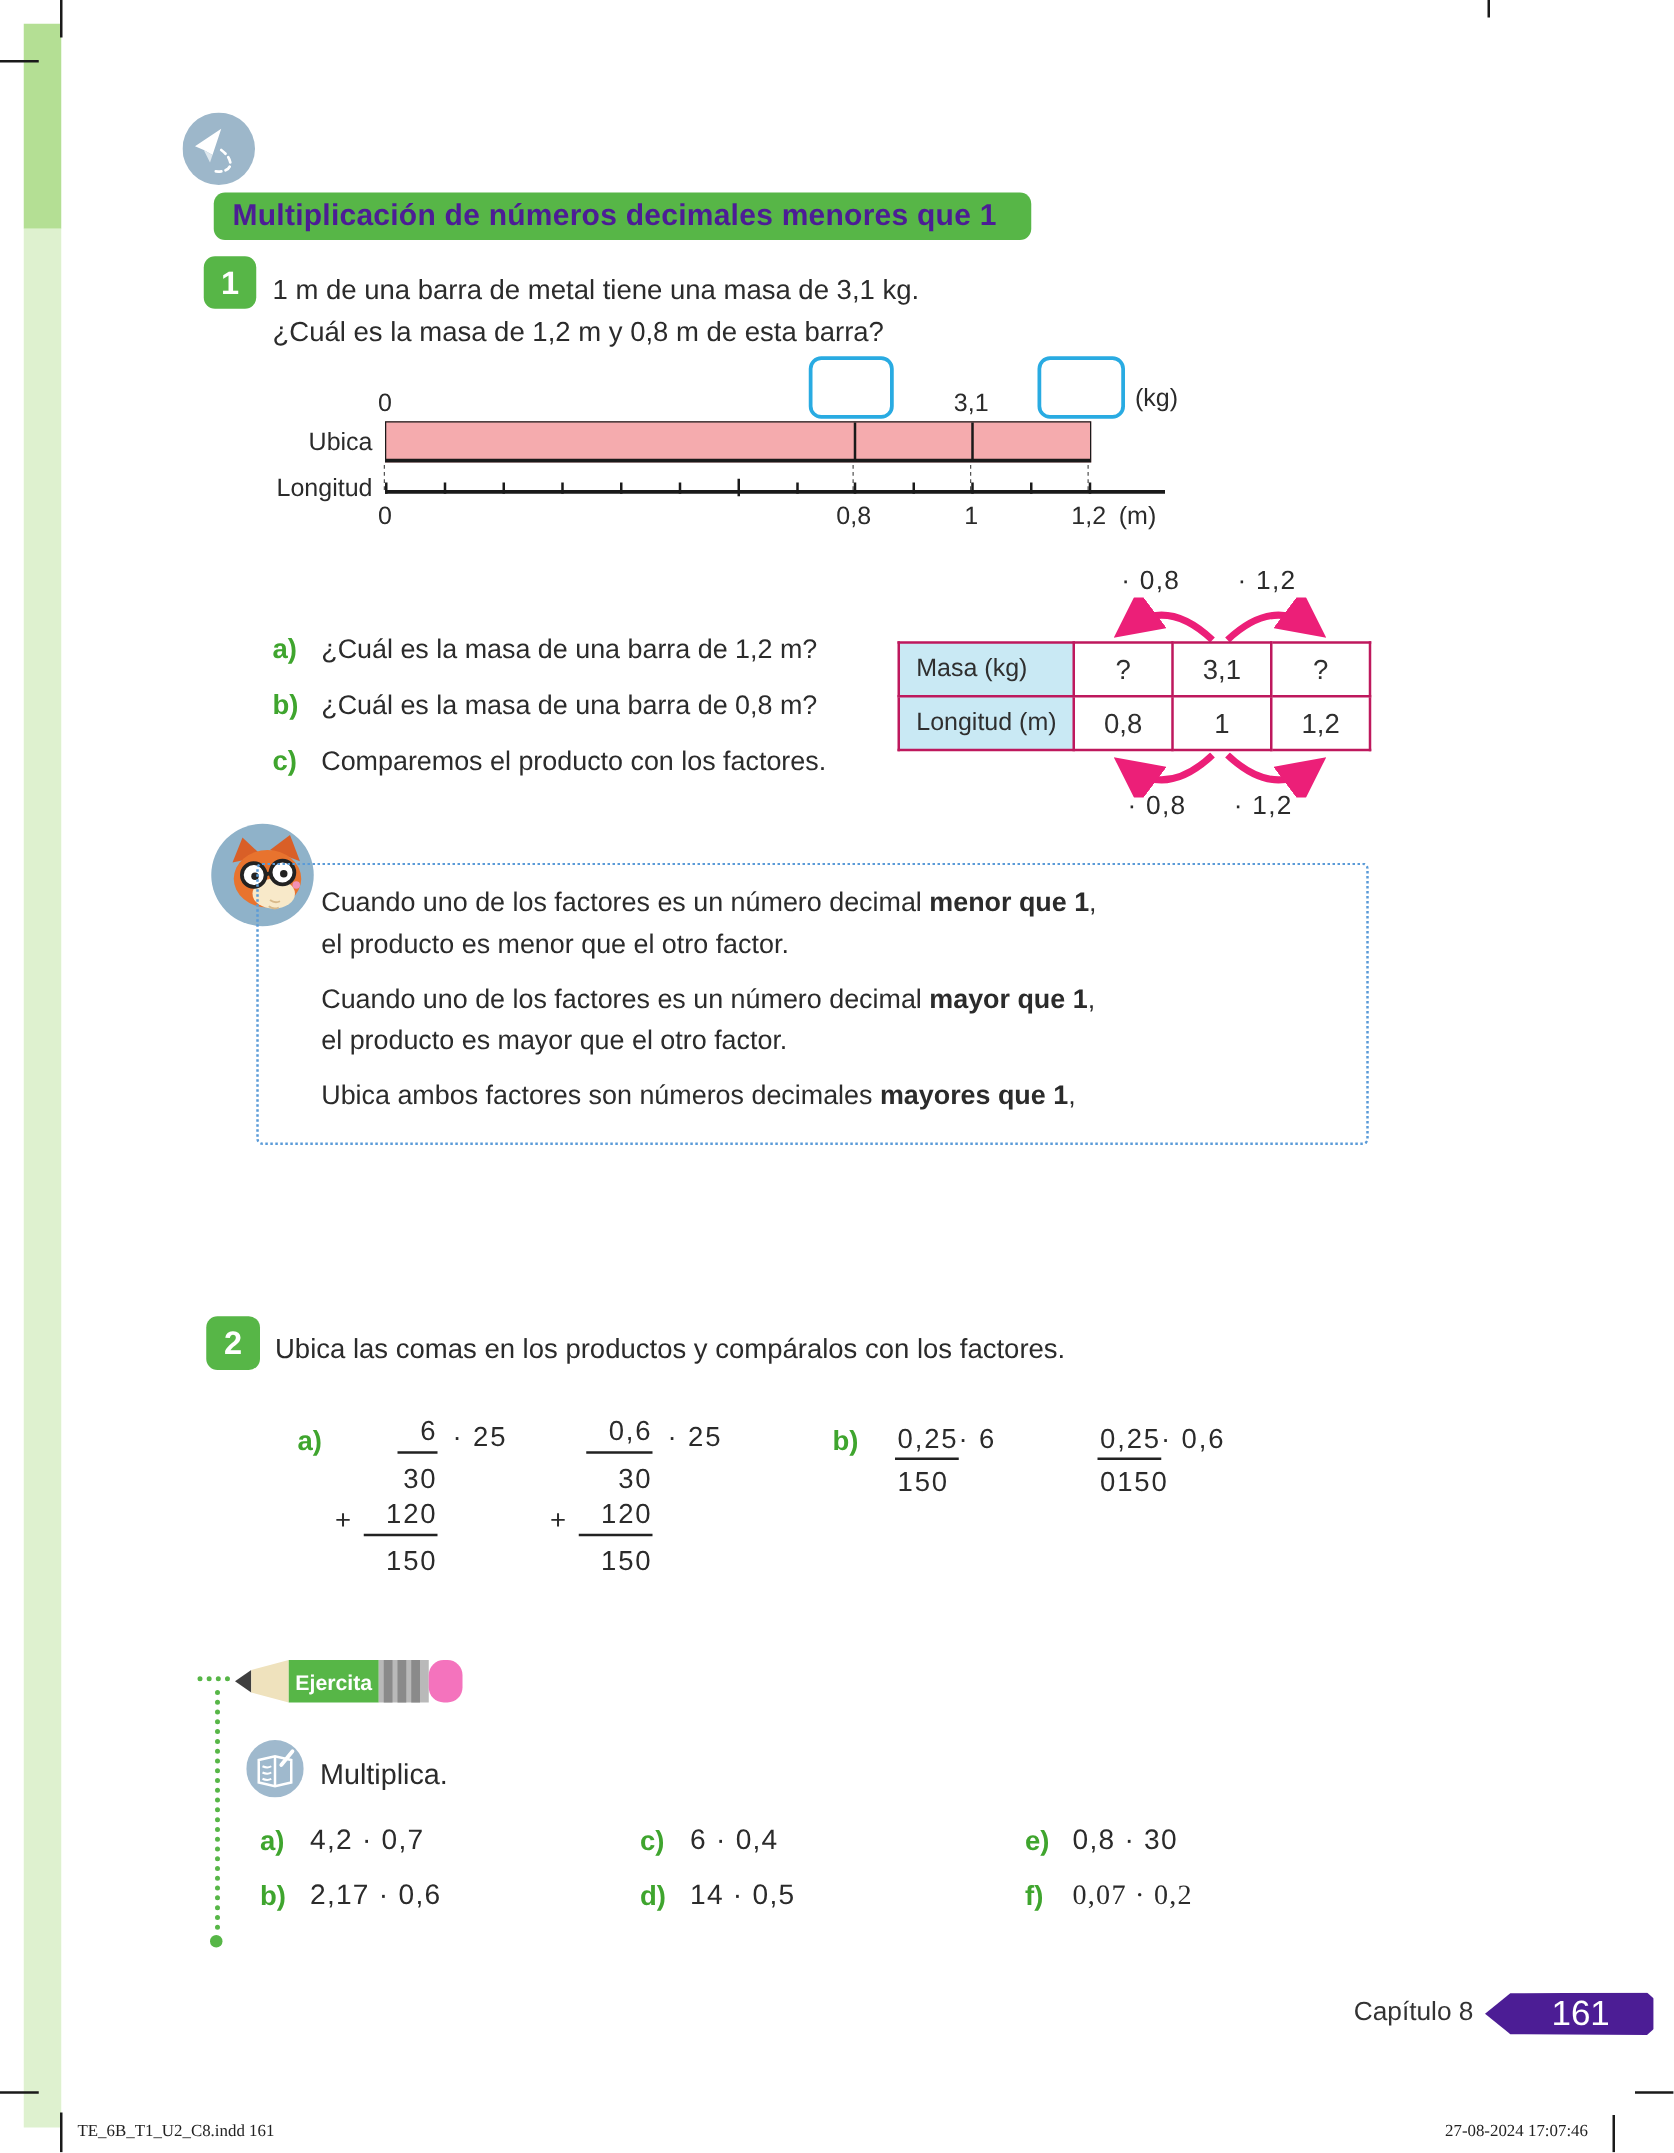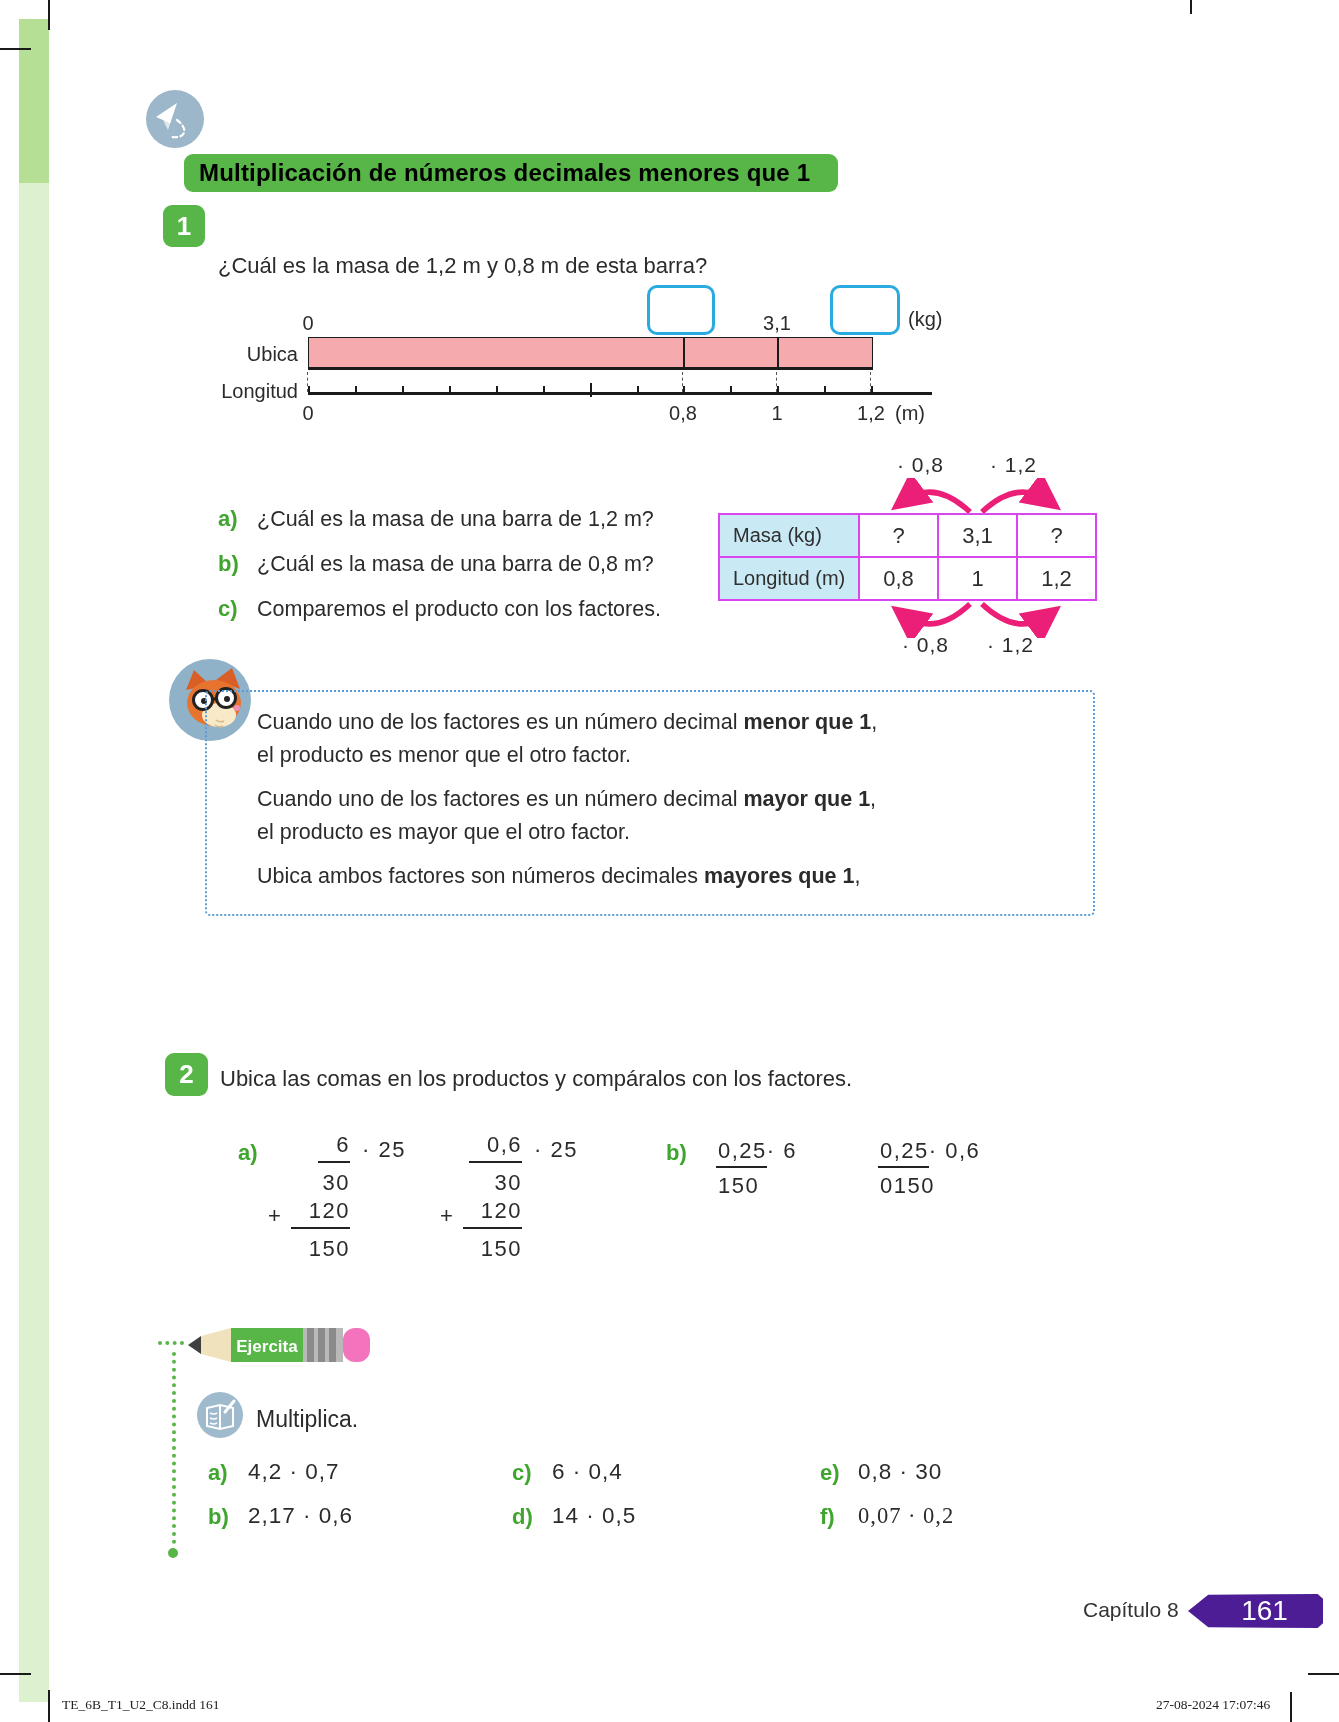--- a/index.html
+++ b/index.html
@@ -6,22 +6,22 @@
   html,body { background:#ffffff; }
   .page {
     position:relative; width:1339px; height:1722px; background:#ffffff;
     font-family:"Liberation Sans","DejaVu Sans",sans-serif; color:#2f2f2f; overflow:hidden;
   }
   .abs { position:absolute; }
   .crop { position:absolute; background:#1a1a1a; }
   .strip-top { position:absolute; left:19px; top:19px; width:30px; height:164px; background:#b4df94; }
   .strip-bottom { position:absolute; left:19px; top:183px; width:30px; height:1519px; background:#def1cf; }
 
-  .title-bar { position:absolute; left:184px; top:154px; width:654px; height:38px;
-    background:#57b647; border-radius:9px; color:#000000; font-size:24px; font-weight:bold;
+  .title-bar { position:absolute; left:171px; top:154px; width:654px; height:38px;
+    background:#57b647; border-radius:9px; color:#4c1d95; font-size:24px; font-weight:bold;
     line-height:38px; padding-left:15px; letter-spacing:.2px; }
   .badge { position:absolute; width:42px; height:42px; background:#57b647; border-radius:9px;
     color:#fff; font-size:26px; font-weight:bold; display:flex; align-items:center; justify-content:center; }
   .ptext { position:absolute; font-size:22px; line-height:34px; color:#2b2b2b; }
 
   
   .bluebox { position:absolute; width:68px; height:50px; border:3px solid #29abe2; border-radius:10px; background:#fff; }
   .bar { position:absolute; left:308px; top:337px; width:565px; height:33px; background:#f5abae;
     border:1.5px solid #1a1a1a; border-bottom:3px solid #1a1a1a; }
   .bar-div { position:absolute; top:338px; width:2px; height:31px; background:#1a1a1a; }
@@ -29,21 +29,21 @@
   .axis { position:absolute; left:308px; top:392px; width:624px; height:3px; background:#1a1a1a; }
   .tick { position:absolute; top:386px; width:1.5px; height:9px; background:#1a1a1a; }
   .tick.tall { top:383px; height:14px; }
   .dlabel { position:absolute; font-size:20px; color:#2b2b2b; }
   .c { text-align:center; } .r { text-align:right; }
 
   .qletter { position:absolute; font-size:22px; font-weight:bold; color:#3fa52e; }
   .qtext { position:absolute; font-size:21.5px; color:#2b2b2b; }
 
   table.masa { position:absolute; left:718px; top:513px; border-collapse:collapse; }
-  table.masa td { border:2px solid #d946ef; height:43px; font-size:21px; text-align:center; }
+  table.masa td { border:2px solid #be185d; height:43px; font-size:21px; text-align:center; }
   table.masa td.hd { background:#c9e9f4; width:140px; text-align:left; padding-left:13px; font-size:20px; }
   table.masa td.dc { width:79px; font-size:22px; }
   .arrow-label { position:absolute; font-size:21px; color:#2b2b2b; letter-spacing:1px; }
 
   .tipbox { position:absolute; left:205px; top:690px; width:890px; height:226px;
     border:2px dotted #5a9bd8; border-radius:5px; padding:14px 20px 0 50px; }
   .tipline { font-size:21.5px; line-height:33px; color:#2b2b2b; }
   .tippara { margin-bottom:11px; }
   .b { font-weight:bold; }
 
@@ -88,20 +88,21 @@
   <svg class="abs" style="left:146px;top:90px;" width="58" height="58" viewBox="0 0 58 58">
     <circle cx="29" cy="29" r="29" fill="#9db7ca"></circle>
     <polygon points="10,27 31,13 24,34 17,30" fill="#ffffff"></polygon>
     <polygon points="17,30 24,34 22,40" fill="#dfe8ee"></polygon>
     <path d="M31,30 C42,38 41,49 25,47" fill="none" stroke="#ffffff" stroke-width="2.2" stroke-dasharray="4.5 3.5" stroke-linecap="round"></path>
   </svg>
 
   <div class="title-bar">Multiplicación de números decimales menores que 1</div>
 
   <div class="badge" style="left:163px;top:205px;">1</div>
+  <div class="ptext" style="left:218px;top:215px;">1 m de una barra de metal tiene una masa de 3,1 kg.</div>
   <div class="ptext" style="left:218px;top:249px;">¿Cuál es la masa de 1,2 m y 0,8 m de esta barra?</div>
 
   <div class="bluebox" style="left:647px;top:285px;"></div>
   <div class="bluebox" style="left:830px;top:285px;width:70px;"></div>
   <div class="dlabel" style="left:908px;top:308px;">(kg)</div>
   <div class="dlabel c" style="left:296px;top:312px;width:24px;">0</div>
   <div class="dlabel c" style="left:757px;top:312px;width:40px;">3,1</div>
   <div class="dlabel r" style="left:228px;top:343px;width:70px;">Ubica</div>
   <div class="bar"></div>
   <div class="bar-div" style="left:683px;"></div>

